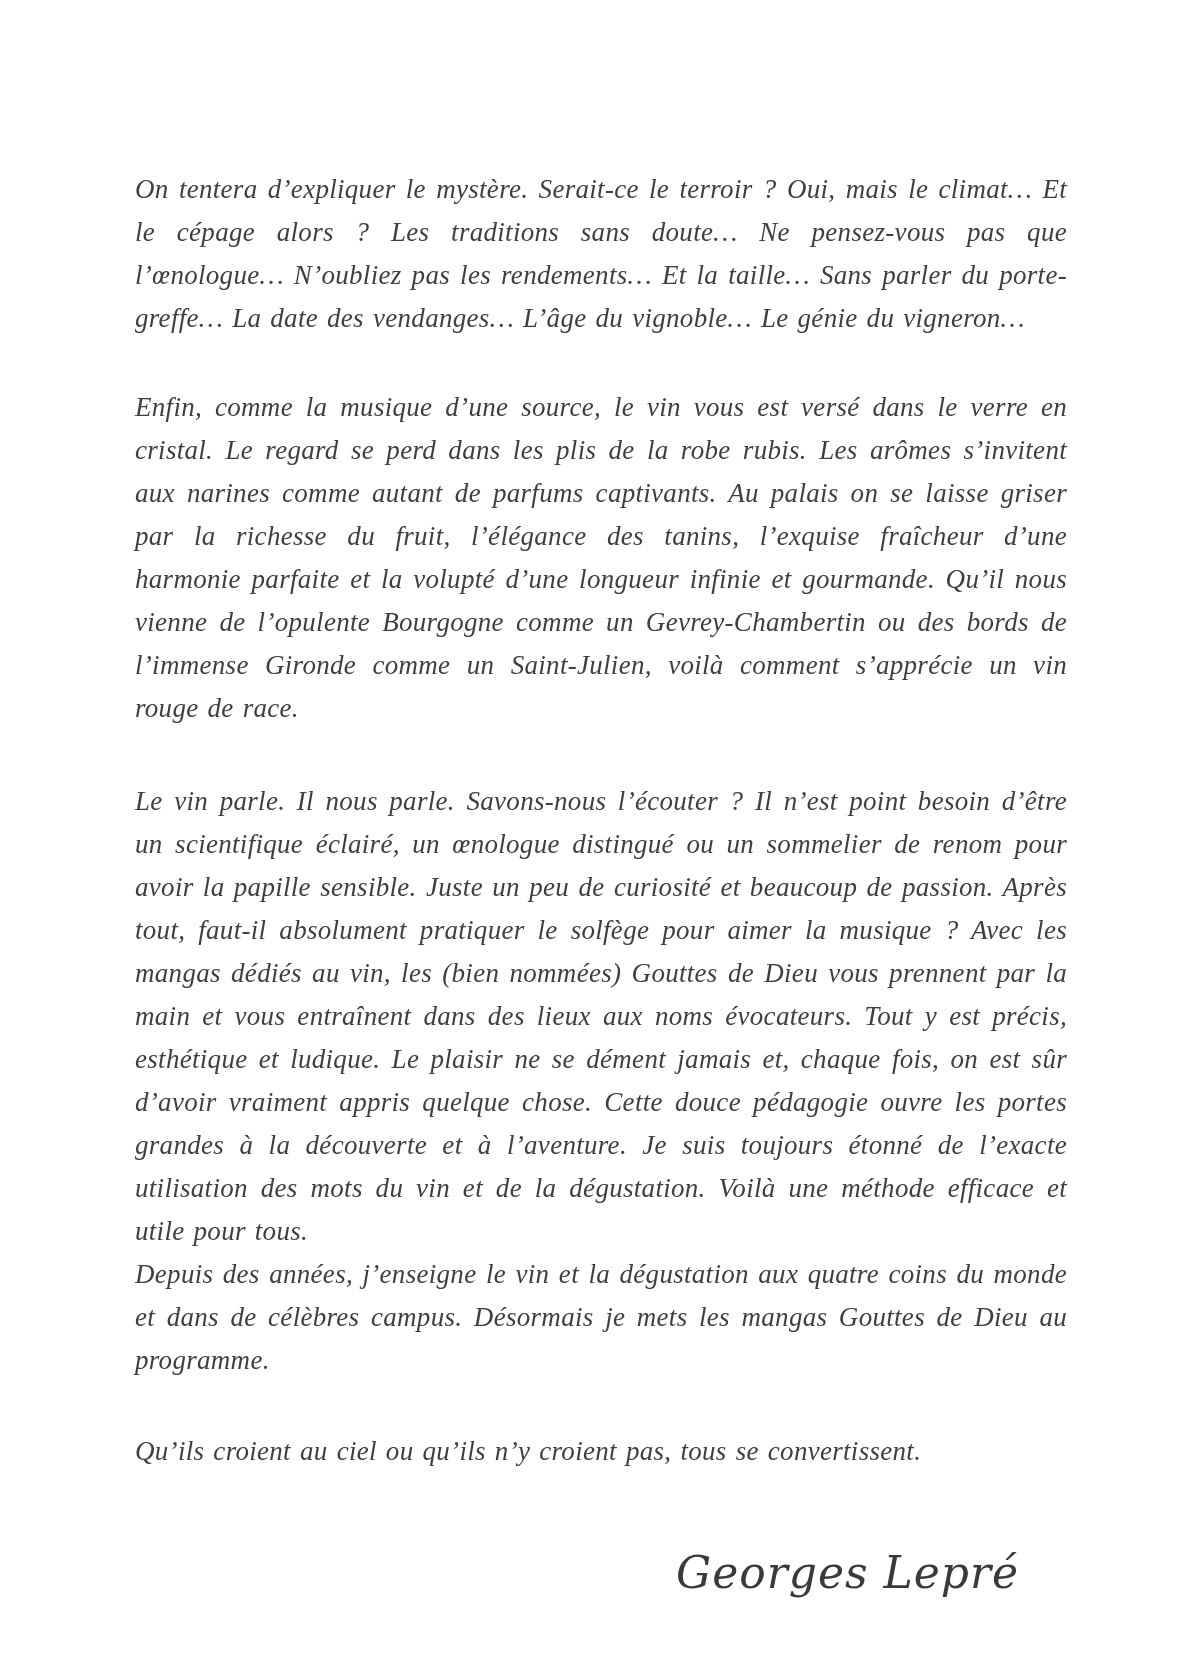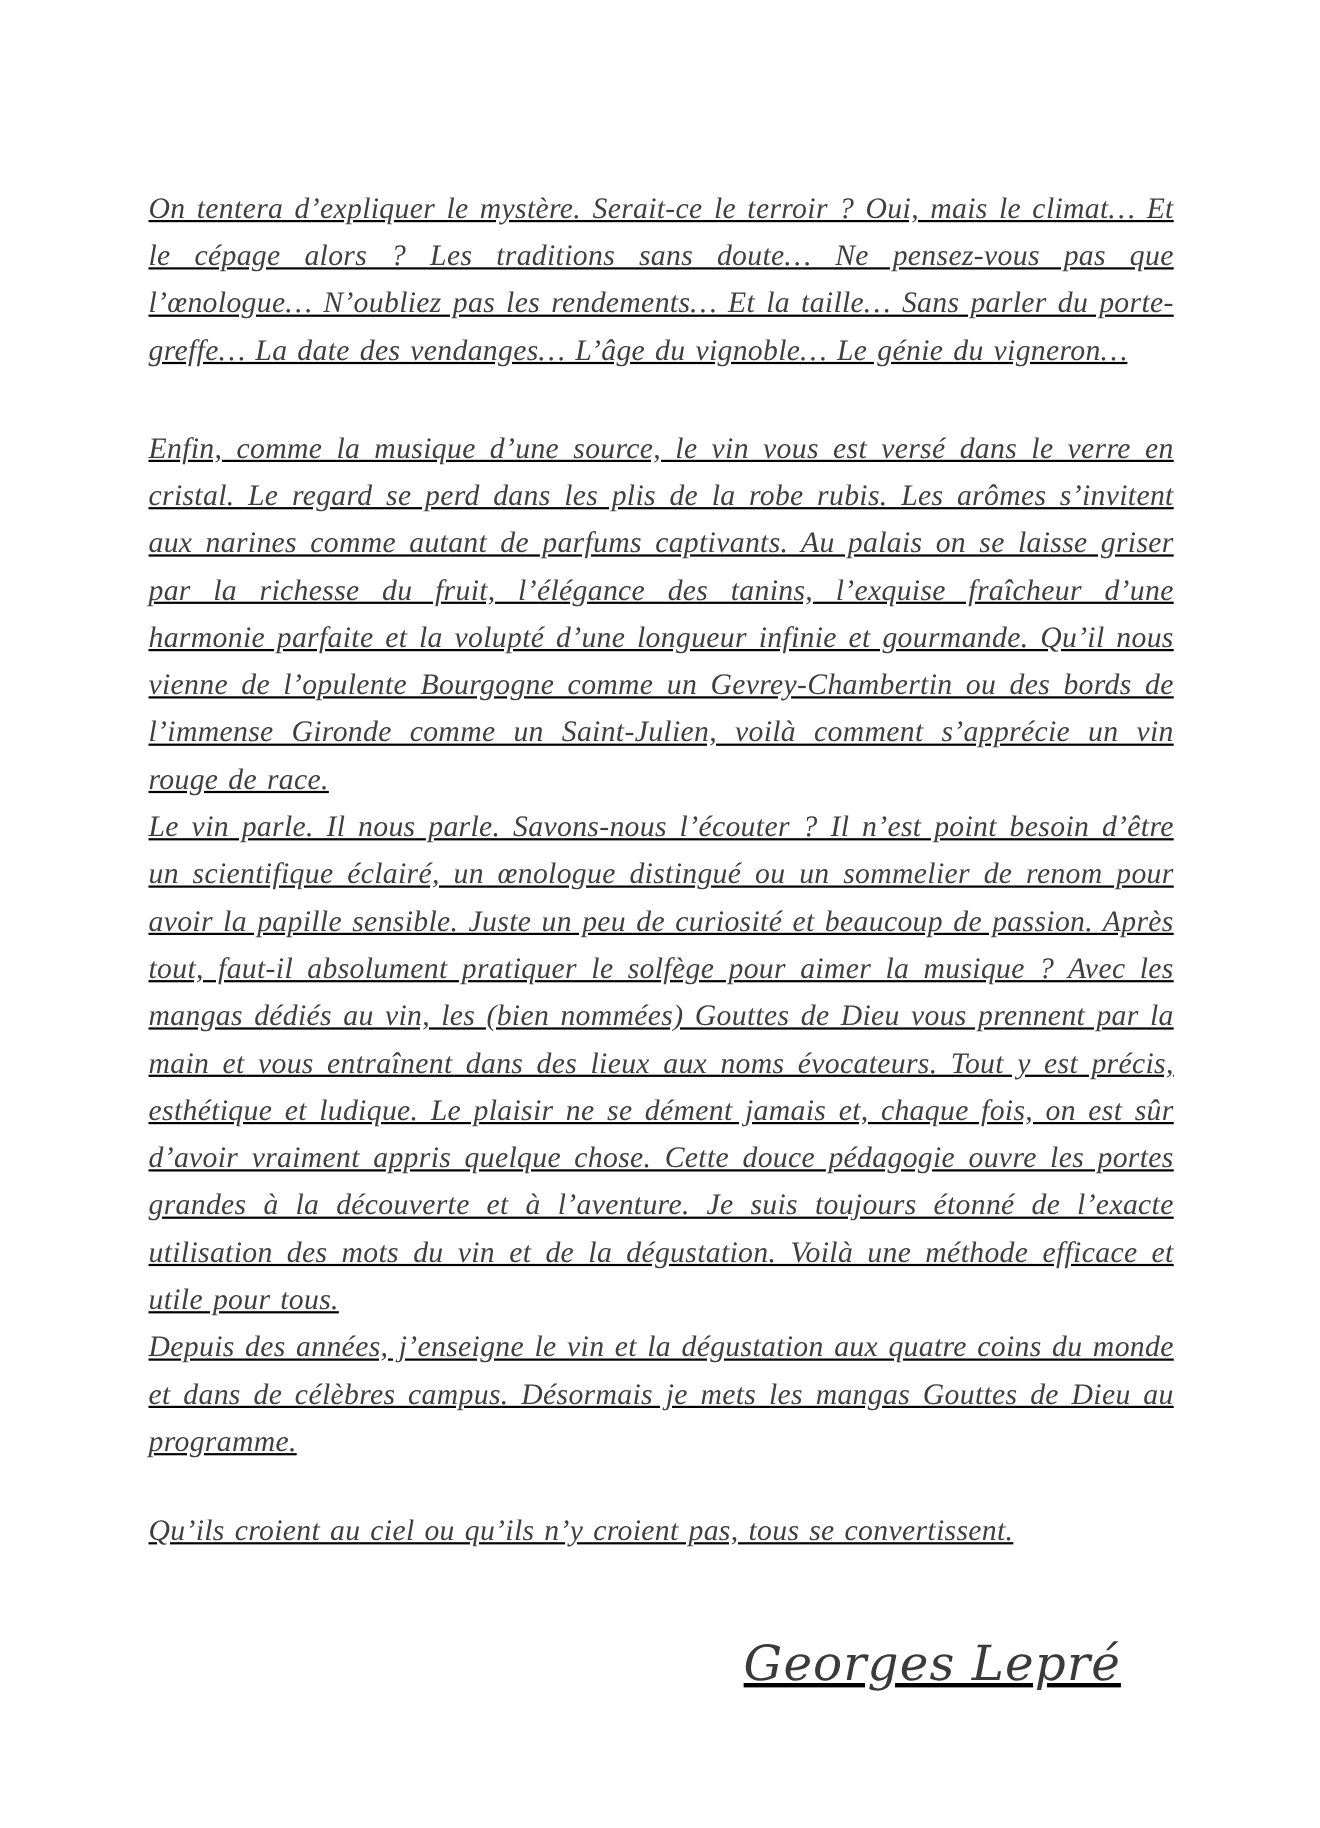--- a/index.html
+++ b/index.html
@@ -13,37 +13,36 @@
     position: relative;
     box-sizing: border-box;
     font-family: "Liberation Serif", serif;
   }
   .page {
     position: absolute;
     inset: 0;
     background: #ffffff;
     box-sizing: border-box;
     padding: 168px 133px 12px 135px;
-    text-decoration: underline;
   }
   .body-text p {
     font-family: "Liberation Serif", "DejaVu Serif", serif;
     font-style: italic;
     font-size: 27px;
     line-height: 43px;
     color: #3f3f3f;
     text-align: justify;
     letter-spacing: 0.3px;
     word-spacing: 2px;
     margin: 0;
   }
   .body-text p.gap-1 { margin-bottom: 46px; }
-  .body-text p.gap-2 { }
+  .body-text p.gap-2 { margin-bottom: 50px; }
   .body-text p.gap-3 { }
-  .body-text p.gap-4 { margin-bottom: 38px; }
+  .body-text p.gap-4 { margin-bottom: 48px; }
   .signature {
     margin-top: 74px;
     padding-right: 48px;
     text-align: right;
     font-family: "DejaVu Serif", serif;
     font-style: italic;
     font-size: 44px;
     letter-spacing: 1px;
     color: #3a3a3a;
   }

